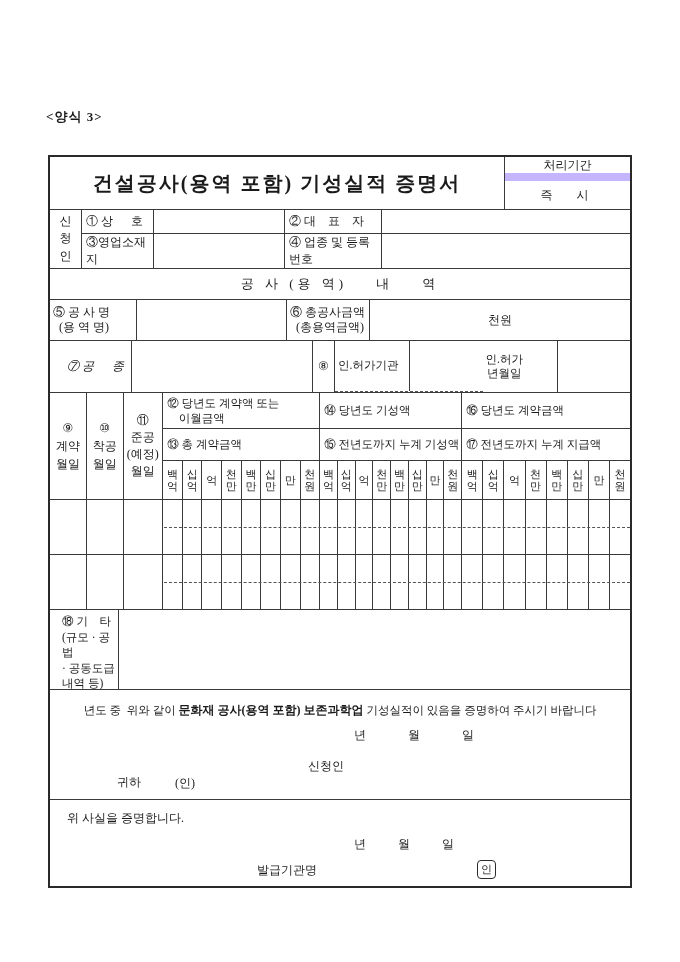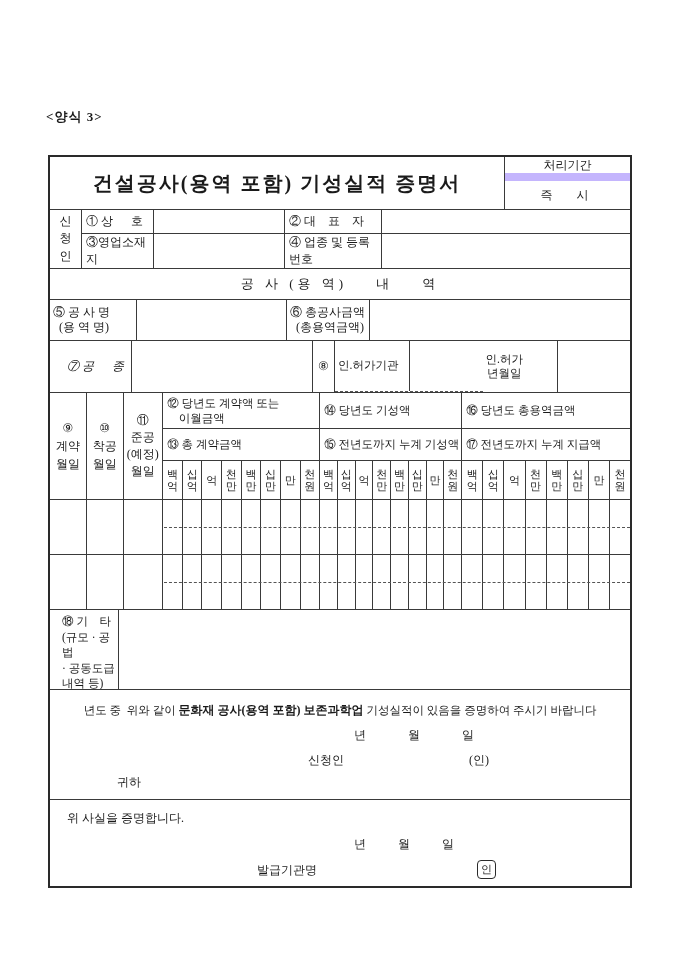--- a/index.html
+++ b/index.html
@@ -80,21 +80,21 @@
   
   .r-misc { height:80px; }
   .c-misc-lab { width:69px; padding:4px 2px 0 12px; align-items:flex-start; font-size:11.5px; line-height:1.35; }
   .c-misc-val { flex:1; border-right:none; }
 
   
   .r-request { height:110px; display:block; position:relative; border-top:1px solid #3a3a3a; }
   .req-line1 { margin-top:12px; text-align:center; font-size:11.5px; }
   .req-line1 b { font-size:12px; }
   .req-date { margin-top:8px; text-align:center; padding-left:150px; letter-spacing:2px; }
-  .req-sign { margin-top:8px; display:flex; }
+  .req-sign { margin-top:14px; display:flex;flex-direction:column; }
   .req-applicant { margin-left:258px; }
   .req-seal { margin-left:125px; }
   .req-recipient { position:absolute; left:67px; bottom:8px; }
 
   
   .r-certify { height:90px; display:block; position:relative; border-top:1px solid #3a3a3a; }
   .cert-line1 { position:absolute; left:17px; top:10px; }
   .cert-date { position:absolute; left:0; right:0; top:36px; text-align:center; padding-left:130px; letter-spacing:2px; }
   .cert-issuer { position:absolute; left:207px; top:62px; }
   .seal-box { position:absolute; left:427px; top:60px; font-size:11px; border:1px solid #2a2a2a; border-radius:4px; padding:1px 3px; }
@@ -137,20 +137,21 @@
   <div class="row r-section">
     <div class="cell last pre">공 사 (용 역)    내    역</div>
   </div>
 
   <div class="row r-56">
     <div class="cell left c-56a pre">⑤ 공 사 명
   (용 역 명)</div>
     <div class="cell c-56b"></div>
     <div class="cell left c-56c pre">⑥ 총공사금액
   (총용역금액)</div>
+    <div class="cell c-56d">천원</div>
   </div>
 
   <div class="row r-78">
     <div class="cell left c-78a pre">⑦ 공      종</div>
     <div class="cell c-78b"></div>
     <div class="cell c-78num">⑧</div>
     <div class="cell c-78rest">
       <div class="lic-row top">
         <div class="lic-lab pre">인.허가기관</div>
         <div class="lic-val"></div>
@@ -209,21 +210,21 @@
         <div class="unit pre">백
 만</div>
         <div class="unit pre">십
 만</div>
         <div class="unit pre">만</div>
         <div class="unit last pre">천
 원</div>
       </div>
     </div>
     <div class="grp g3">
-      <div class="grp-top pre">⑯ 당년도 총용역금액</div>
+      <div class="grp-top pre">⑯ 당년도 계약금액</div>
       <div class="grp-bot pre">⑰ 전년도까지 누계 지급액</div>
       <div class="grp-units">
         <div class="unit pre">백
 억</div>
         <div class="unit pre">십
 억</div>
         <div class="unit pre">억</div>
         <div class="unit pre">천
 만</div>
         <div class="unit pre">백

